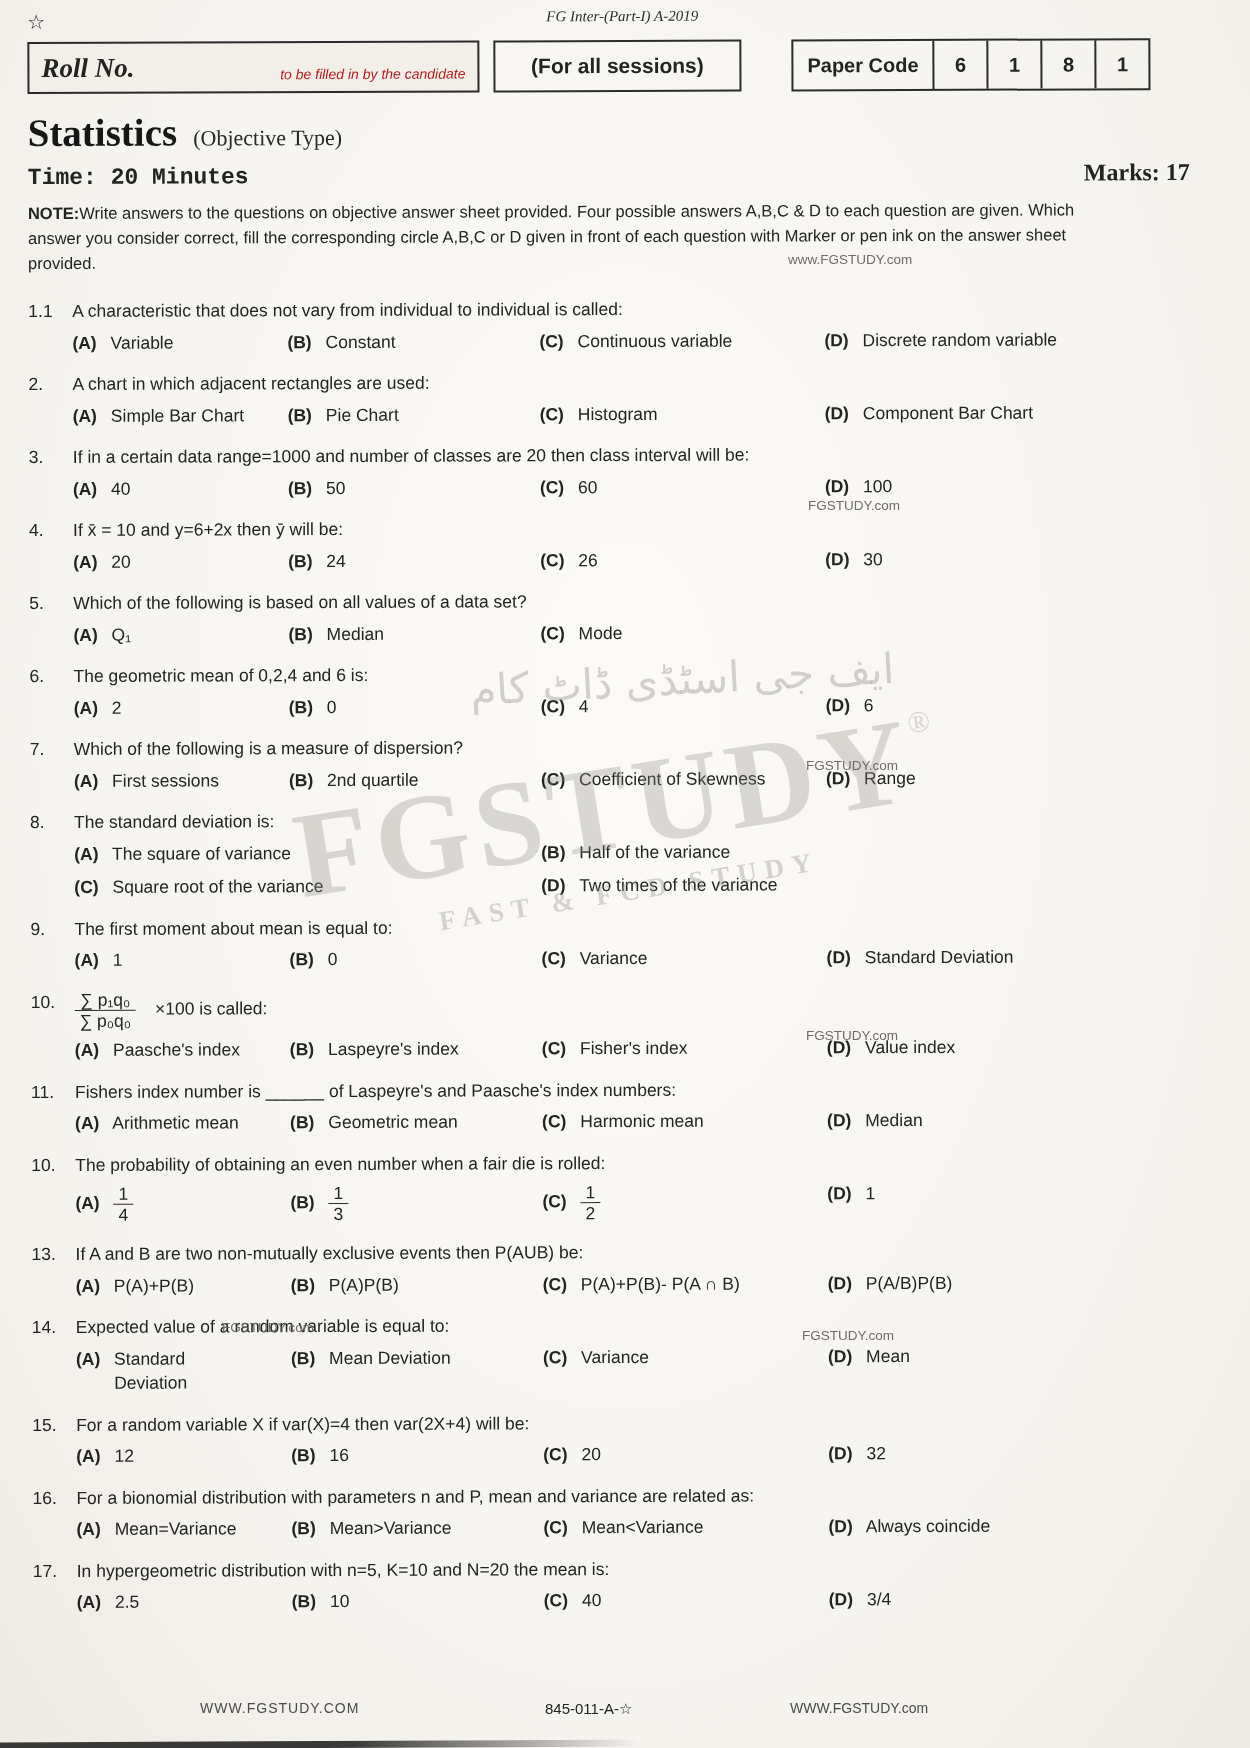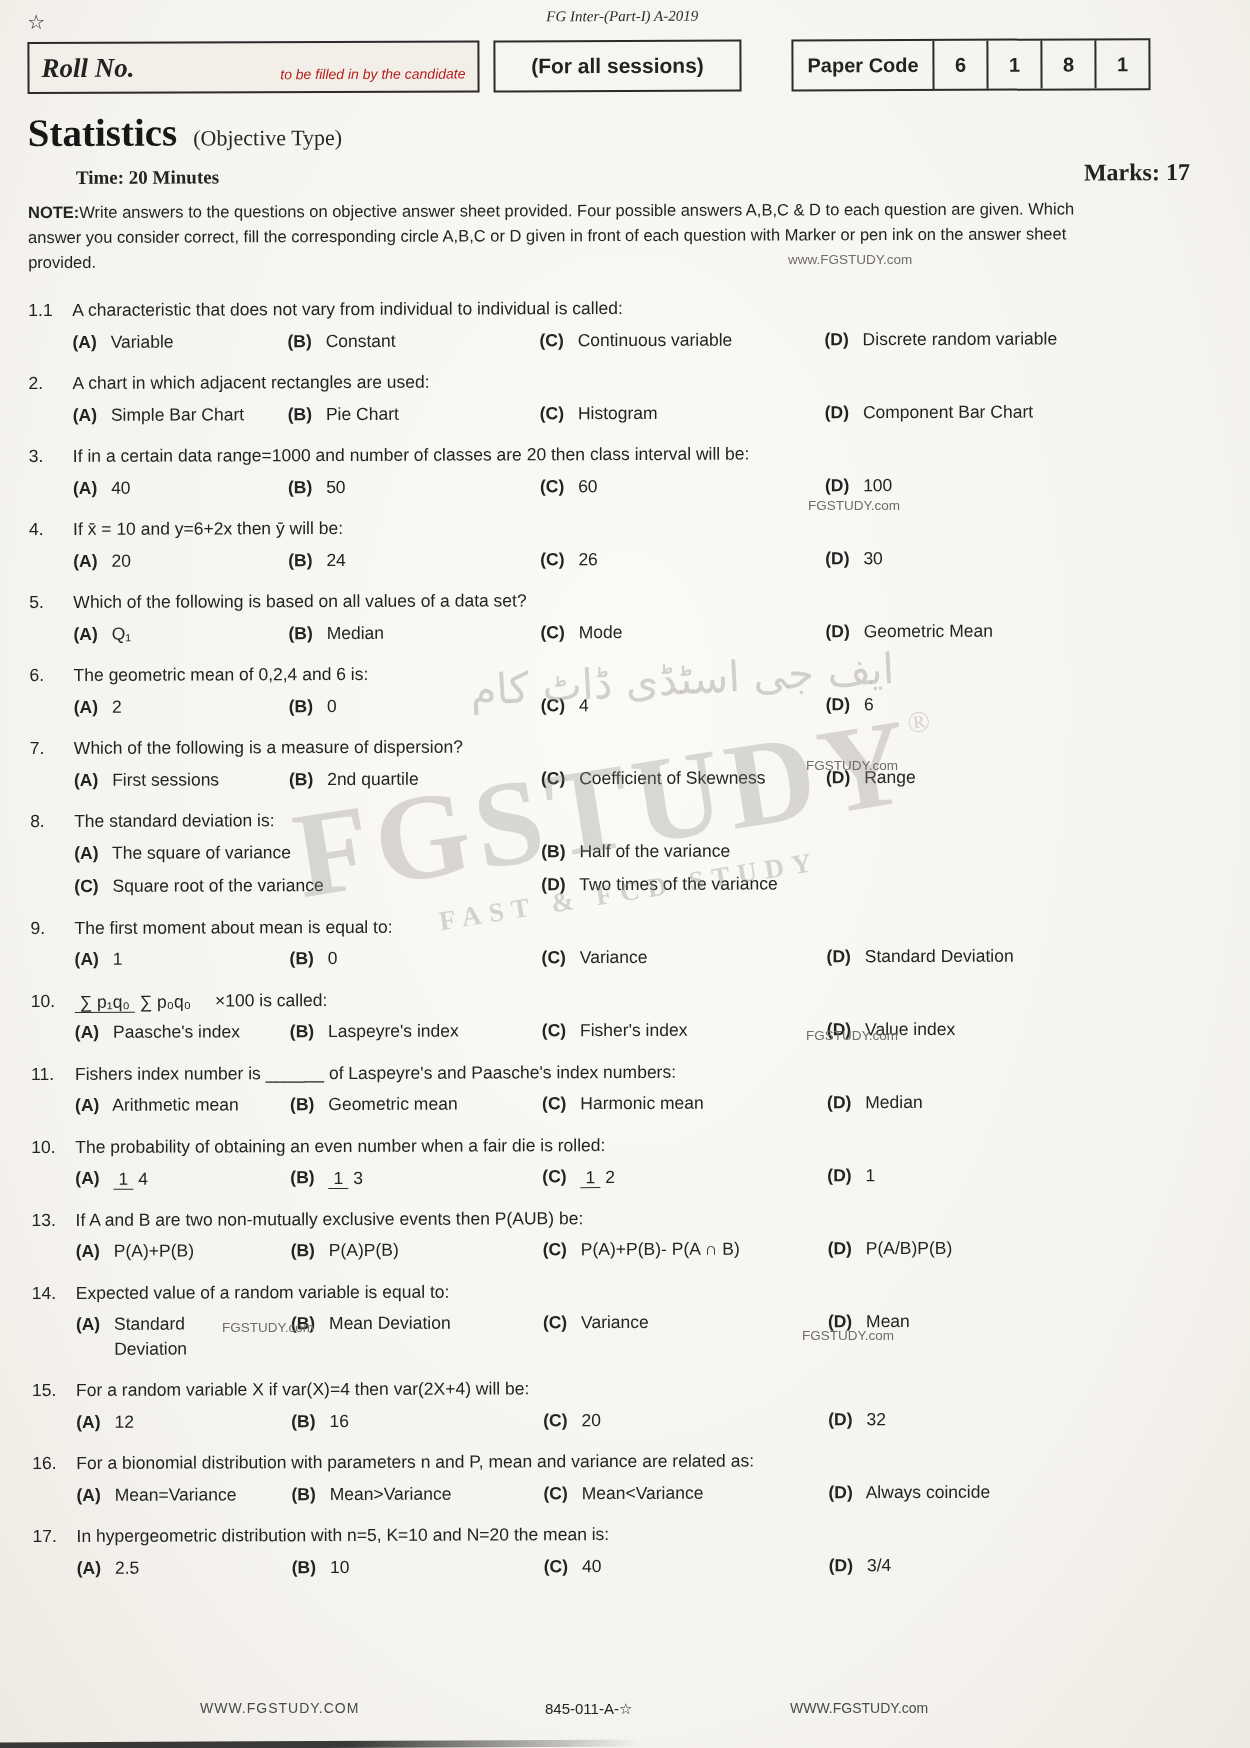--- a/index.html
+++ b/index.html
@@ -42,40 +42,40 @@
   .pc-cell{
     width:52px;display:flex;align-items:center;justify-content:center;
     font-size:20px;font-weight:bold;border-right:2.5px solid #2b2b2b;
   }
   .pc-cell:last-child{border-right:none;}
   
   .title-row{display:flex;align-items:baseline;gap:16px;margin-top:16px;}
   .subject-title{font-family:"Liberation Serif", serif;font-size:39px;font-weight:bold;margin:0;color:#171717;}
   .subtitle{font-family:"Liberation Serif", serif;font-size:22px;color:#272727;}
   .time-row{display:flex;justify-content:space-between;align-items:baseline;margin-top:8px;}
-  .time{font-family:Liberation Serif, serif;font-weight:bold;font-size:19px;margin-left:48px;}
+  .time{font-family:Liberation Mono, monospace;font-weight:bold;font-size:23px;}
   .marks{font-family:"Liberation Serif", serif;font-weight:bold;font-size:24px;padding-right:28px;}
   
   .note{margin:10px 0 0 0;font-size:16.5px;line-height:1.5;max-width:1075px;color:#232323;}
   .note b{margin-right:0;}
   
   .questions{margin-top:24px;font-size:17.5px;position:relative;z-index:2;}
   .question{margin-bottom:17px;}
   .q-head{display:flex;line-height:1.4;}
   .q-num{flex:0 0 44px;}
   .q-text{flex:1;}
   .q-opts{
     display:grid;grid-template-columns:215px 252px 285px auto;
     padding-left:44px;margin-top:7px;align-items:start;line-height:1.4;
   }
   .q-opts.two-col{grid-template-columns:467px auto;row-gap:9px;}
   .opt-label{font-weight:bold;margin-right:9px;}
   .wrap-a .opt-text{display:inline-block;width:100px;vertical-align:top;}
   
-  .frac{display:inline-flex;flex-direction:row;text-align:center;vertical-align:middle;line-height:1.15;}
+  .frac{display:inline-flex;flex-direction:column;text-align:center;vertical-align:middle;line-height:1.15;}
   .frac-num{display:block;padding:0 5px;border-bottom:1.6px solid #2a2a2a;}
   .frac-den{display:block;padding:0 5px;}
   .frac-suffix{margin-left:19px;}
   
   .wm-big{
     position:absolute;top:745px;left:295px;transform:rotate(-9deg);
     color:rgba(138,135,128,0.30);font-family:"Liberation Serif", serif;
     pointer-events:none;text-align:center;z-index:1;
   }
   .wm-line{display:flex;align-items:flex-start;}
@@ -196,21 +196,20 @@
         </div>
         <div class="question">
           <div class="q-head">
             <span class="q-num">5.</span>
             <span class="q-text">Which of the following is based on all values of a data set?</span>
           </div>
           <div class="q-opts">
             <span class="opt"><b class="opt-label">(A)</b> <span class="opt-text">Q₁</span></span>
             <span class="opt"><b class="opt-label">(B)</b> <span class="opt-text">Median</span></span>
             <span class="opt"><b class="opt-label">(C)</b> <span class="opt-text">Mode</span></span>
-            <span class="opt"><b class="opt-label">(D)</b> <span class="opt-text">Geometric Mean</span></span>
           </div>
         </div>
         <div class="question">
           <div class="q-head">
             <span class="q-num">6.</span>
             <span class="q-text">The geometric mean of 0,2,4 and 6 is:</span>
           </div>
           <div class="q-opts">
             <span class="opt"><b class="opt-label">(A)</b> <span class="opt-text">2</span></span>
             <span class="opt"><b class="opt-label">(B)</b> <span class="opt-text">0</span></span>

